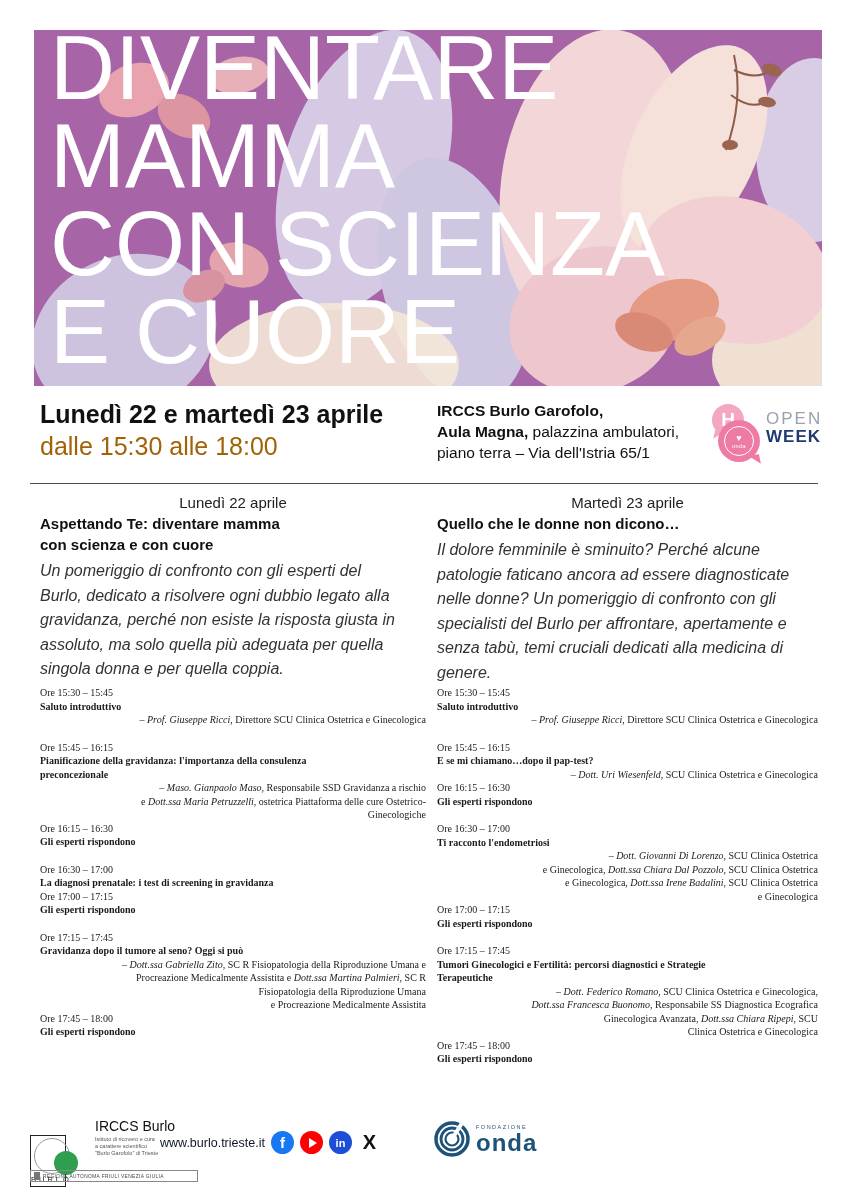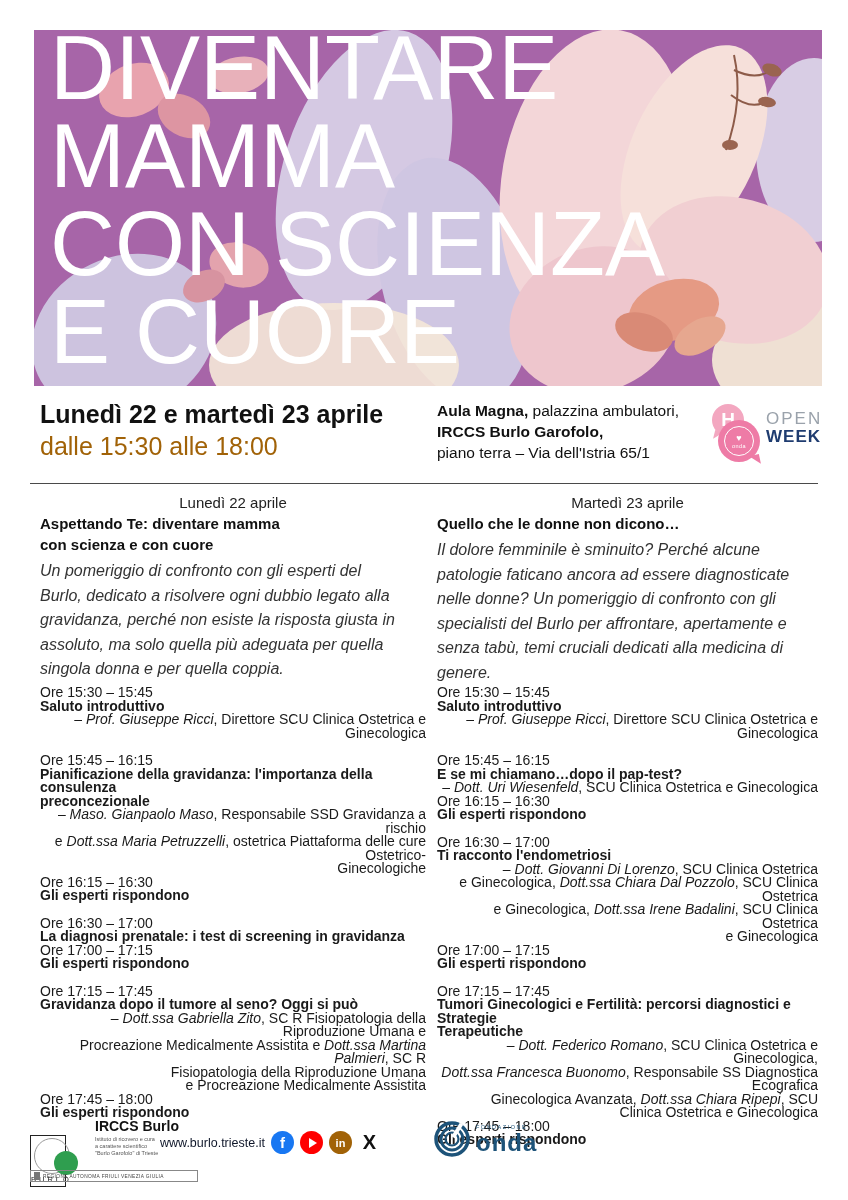--- a/index.html
+++ b/index.html
@@ -43,44 +43,44 @@
   .divider{position:absolute;left:30px;top:483px;width:788px;height:1px;background:#4a4a4a;}
   
   .col{position:absolute;top:492px;}
   .col-left{left:40px;width:386px;}
   .col-right{left:437px;width:381px;}
   .col-head{height:194px;}
   .day{font-size:15px;line-height:21px;color:#222;text-align:center;}
   .col-title{font-weight:bold;font-size:15px;line-height:21px;color:#111;white-space:pre-line;}
   .intro{font-style:italic;font-size:16px;line-height:24.5px;color:#333;margin-top:4px;white-space:pre-line;}
   
-  .sched{font-size:14px;line-height:13.5px;color:#1a1a1a;}
+  .sched{font-size:10px;line-height:13.5px;color:#1a1a1a;font-family:Liberation Serif, serif;}
   .sched-item{margin-bottom:14px;}
   .s-title{font-weight:bold;white-space:pre-line;}
   .s-speakers{white-space:pre-line;text-align:right;}
   .s-speakers em{font-style:italic;}
   
   .burlo-mark{position:absolute;left:30px;top:1114px;width:36px;height:52px;border:1.5px solid #222;box-sizing:border-box;margin-top:21px;}
   .burlo-circle-outline{position:absolute;left:3px;top:2px;width:34px;height:34px;border:1.5px solid #999;border-radius:50%;}
   .burlo-circle-green{position:absolute;left:23px;top:15px;width:24px;height:24px;border-radius:50%;background:#2f9e4f;}
   .burlo-name{position:absolute;left:0;bottom:2px;width:100%;text-align:center;font-size:7.5px;letter-spacing:3px;color:#222;}
   .burlo-text{position:absolute;left:95px;top:1118px;}
-  .burlo-title{font-size:14px;font-weight:bold;color:#111;line-height:16px;}
+  .burlo-title{font-size:14px;font-weight:normal;color:#111;line-height:16px;}
   .burlo-tagline{font-size:5.5px;line-height:7px;color:#555;white-space:pre-line;margin-top:2px;}
   .region-banner{position:absolute;left:30px;top:1170px;width:168px;height:12px;border:1px solid #888;
     display:flex;align-items:center;box-sizing:border-box;padding:0 3px;gap:3px;}
   .region-crest{width:6px;height:8px;background:#777;flex:0 0 auto;}
   .region-text{font-size:4.8px;letter-spacing:0.4px;color:#444;white-space:nowrap;}
   .website{position:absolute;left:160px;top:1136px;font-size:12.5px;color:#0f172a;}
   .social{position:absolute;left:271px;top:1131px;display:flex;gap:6px;align-items:center;}
   .sicon{width:23px;height:23px;border-radius:50%;display:flex;align-items:center;justify-content:center;color:#fff;font-weight:bold;}
   .sicon.fb{background:#1877f2;font-size:15px;}
   .sicon.yt{background:#ff0000;}
   .yt-tri{width:0;height:0;border-left:8px solid #fff;border-top:5px solid transparent;border-bottom:5px solid transparent;margin-left:2px;}
-  .sicon.li{background:#a16207;font-size:11px;}
+  .sicon.li{background:#1d4ed8;font-size:11px;}
   .sicon.x{background:transparent;color:#111;font-size:20px;font-weight:600;border-radius:0;}
   .onda{position:absolute;left:433px;top:1120px;display:flex;align-items:center;gap:5px;}
   .onda-text .fnd{font-size:5.5px;letter-spacing:1.5px;color:#1d5379;line-height:7px;}
   .onda-text .big{font-size:24px;font-weight:bold;color:#1d5379;line-height:24px;letter-spacing:1px;}
 </style>
 </head>
 <body>
 
 <div class="poster">
 
@@ -121,22 +121,22 @@
 CON SCIENZA
 E CUORE</div>
   </div>
 
   <div class="date-block">
     <div class="date-line1">Lunedì 22 e martedì 23 aprile</div>
     <div class="date-line2">dalle 15:30 alle 18:00</div>
   </div>
 
   <div class="venue-block">
+    <div><b>IRCCS Burlo Garofolo,</b></div>
     <div><b>Aula Magna,</b><span> palazzina ambulatori,</span></div>
-    <div><b>IRCCS Burlo Garofolo,</b></div>
     <div>piano terra – Via dell'Istria 65/1</div>
   </div>
 
   <div class="openweek">
     <div class="ow-b1">
         <span>H</span>
       </div>
     <div class="ow-b2">
       <div class="ow-badge">
         <span class="hrt">♥</span>

